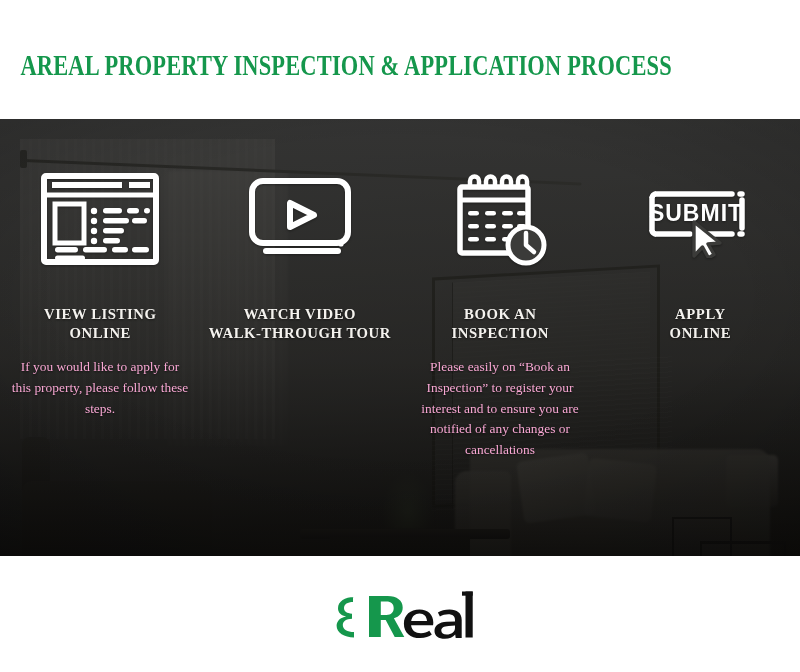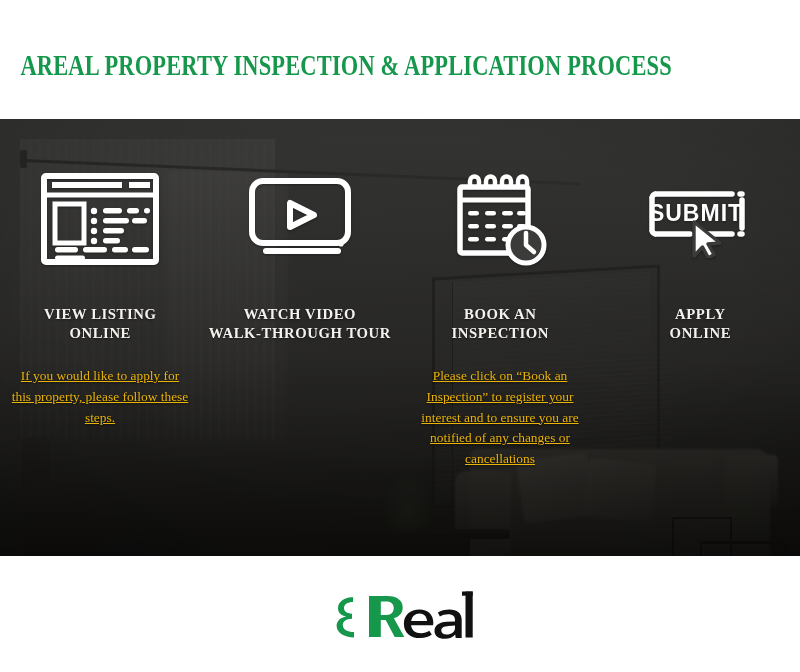--- a/index.html
+++ b/index.html
@@ -183,30 +183,29 @@
     font-size:15.5px;
     line-height:1.25;
     letter-spacing:0.6px;
     text-align:center;
     text-shadow:0 1px 2px rgba(0,0,0,0.55);
     transform:scaleX(0.95);
     white-space:pre-line;
     min-height:40px;
   }
   .col-body {
-    margin-top:22px;
-    color:#eab308;
+    margin-top:13px;
+    color:#f9a8d4;
     font-family:"Liberation Serif", serif;
     font-size:13.4px;
     line-height:1.55;
     text-align:center;
     text-shadow:0 1px 2px rgba(0,0,0,0.60);
     width:92%;
     white-space:pre-line;
-    text-decoration:underline;
   }
   .col-1 .col-body { width:90%; }
   .col-2 .col-body { width:95%; }
   .col-3 .col-body { width:93%; }
   .col-4 .col-body { width:94%; text-align:center; }
 
   
   .footer {
     position:absolute; left:0; top:556px; width:800px; height:116px;
     background:#ffffff;
@@ -318,21 +317,21 @@
               <rect x="20" y="68" width="11" height="4.6" rx="2.3"></rect>
               <rect x="37" y="68" width="11" height="4.6" rx="2.3"></rect>
               <rect x="54" y="68" width="11" height="4.6" rx="2.3"></rect>
             </g>
             <circle cx="78" cy="76" r="18" stroke-width="5" fill="#3b3b39"></circle>
             <path d="M78 64 v12 l8 7" stroke-width="4.5" stroke-linecap="round" stroke-linejoin="round"></path>
           </svg>
         </div>
         <div class="col-head">BOOK AN
 INSPECTION</div>
-        <div class="col-body">Please click on “Book an Inspection” to register your interest and to ensure you are notified of any changes or cancellations</div>
+        <div class="col-body">Please easily on “Book an Inspection” to register your interest and to ensure you are notified of any changes or cancellations</div>
       </div>
 
       <div class="col col-4">
         <div class="icon-wrap">
           <svg width="108" height="78" viewBox="0 0 108 78" fill="none" stroke="#ffffff">
             <path d="M10 14 h76" stroke-width="5.5" stroke-linecap="round"></path>
             <path d="M94 14 h2" stroke-width="5.5" stroke-linecap="round"></path>
             <path d="M96 20 v28" stroke-width="5.5" stroke-linecap="round"></path>
             <path d="M96 54 h-2" stroke-width="5.5" stroke-linecap="round"></path>
             <path d="M86 54 h-26" stroke-width="5.5" stroke-linecap="round"></path>

